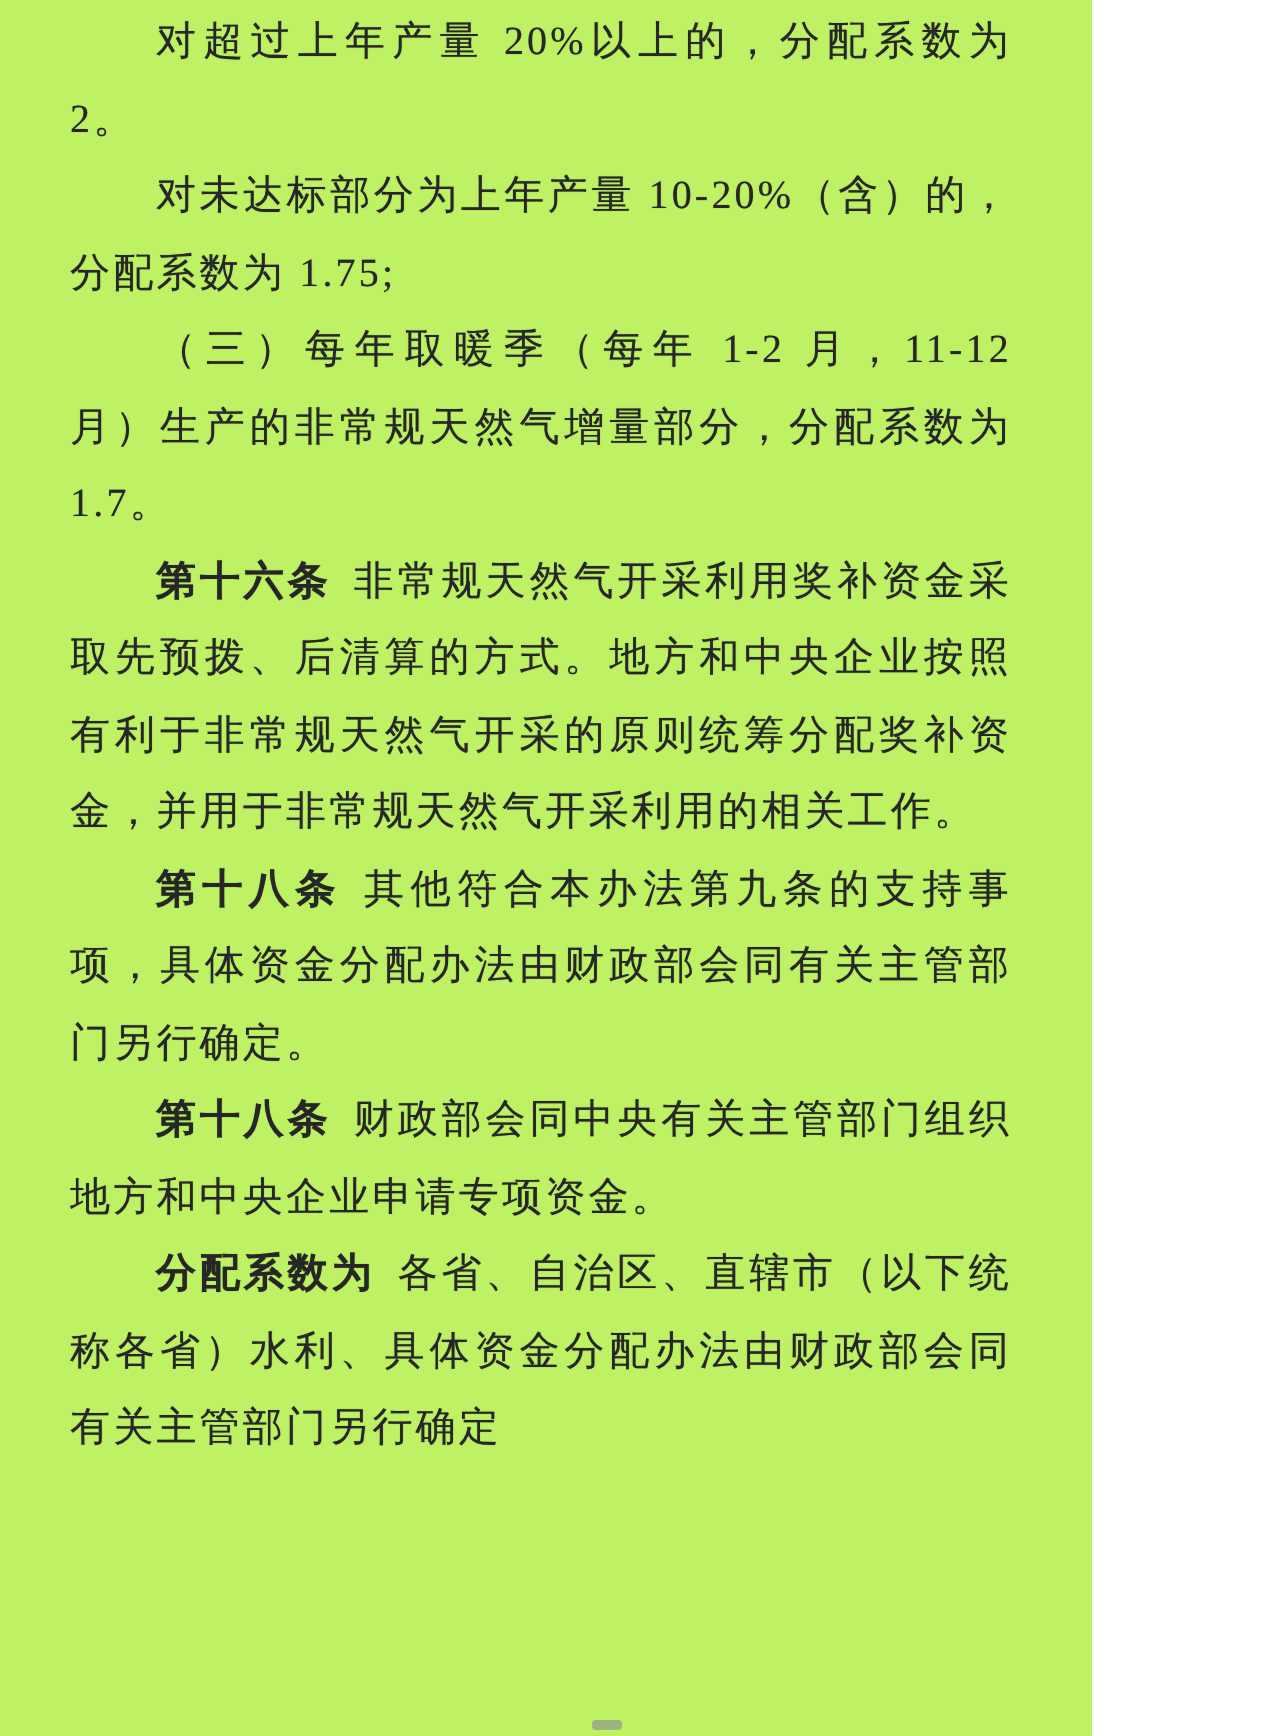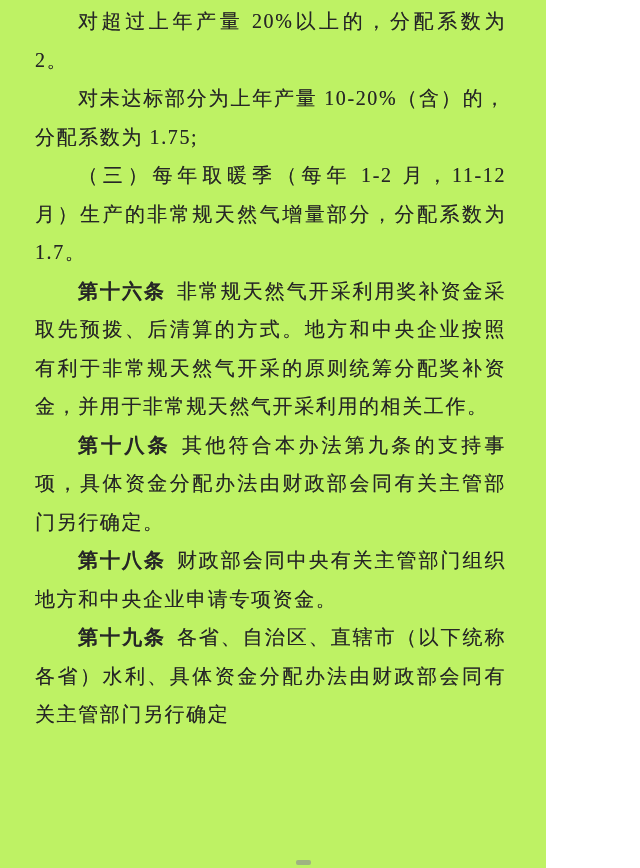--- a/index.html
+++ b/index.html
@@ -55,15 +55,15 @@
 </head>
 <body>
 
 <div class="page">
   <p class="para"><span class="para-label"></span><span class="para-text">对超过上年产量 20%以上的，分配系数为 2。</span></p>
   <p class="para"><span class="para-label"></span><span class="para-text">对未达标部分为上年产量 10-20%（含）的，分配系数为 1.75;</span></p>
   <p class="para"><span class="para-label"></span><span class="para-text">（三）每年取暖季（每年 1-2 月，11-12 月）生产的非常规天然气增量部分，分配系数为 1.7。</span></p>
   <p class="para"><span class="para-label">第十六条</span><span class="para-text">非常规天然气开采利用奖补资金采取先预拨、后清算的方式。地方和中央企业按照有利于非常规天然气开采的原则统筹分配奖补资金，并用于非常规天然气开采利用的相关工作。</span></p>
   <p class="para"><span class="para-label">第十八条</span><span class="para-text">其他符合本办法第九条的支持事项，具体资金分配办法由财政部会同有关主管部门另行确定。</span></p>
   <p class="para"><span class="para-label">第十八条</span><span class="para-text">财政部会同中央有关主管部门组织地方和中央企业申请专项资金。</span></p>
-  <p class="para"><span class="para-label">第十九条</span><span class="para-text">各省、自治区、直辖市（以下统称各省）水利、具体资金分配办法由财政部会同有关主管部门另行确定</span></p>
+  <p class="para"><span class="para-label">分配系数为</span><span class="para-text">各省、自治区、直辖市（以下统称各省）水利、具体资金分配办法由财政部会同有关主管部门另行确定</span></p>
   <div class="page-mark"></div>
 </div>
 
 </body></html>

